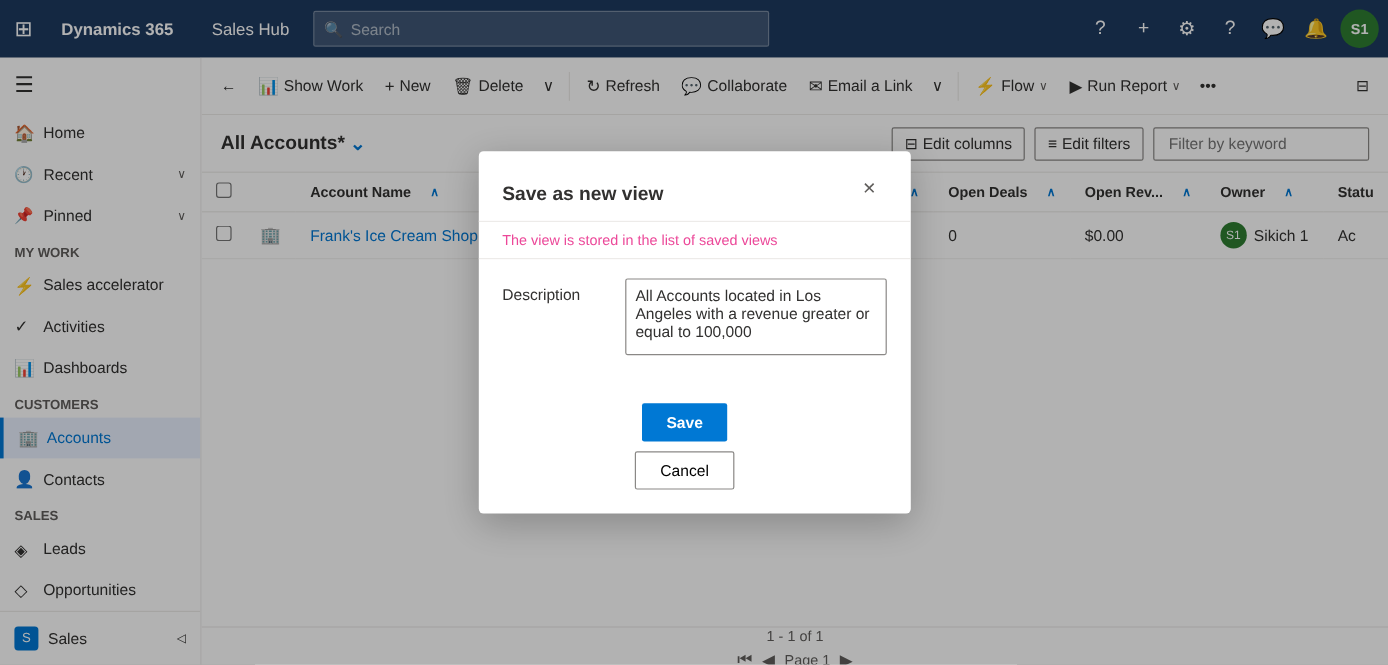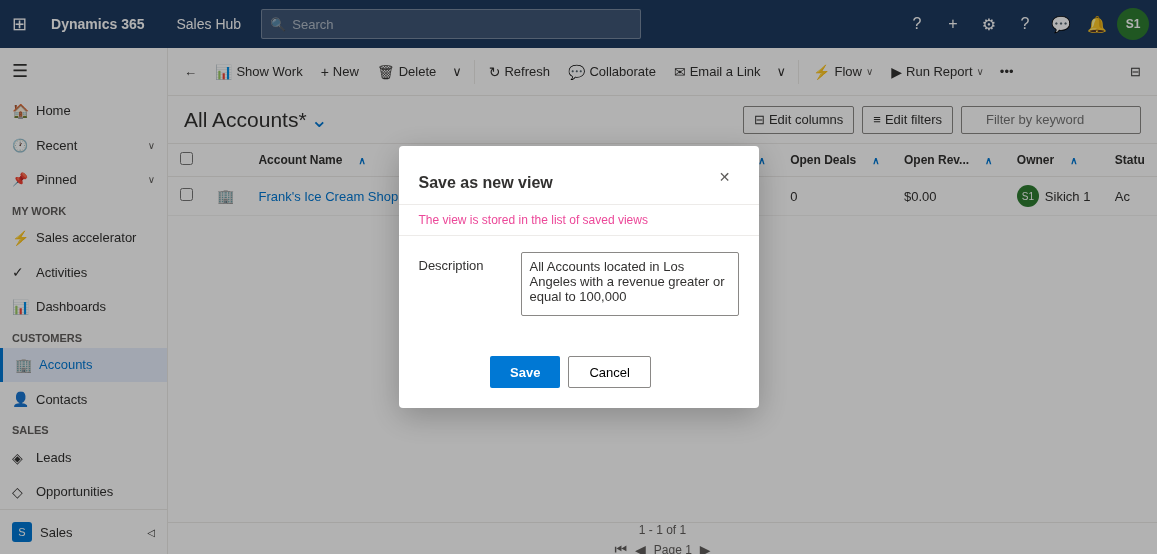--- a/index.html
+++ b/index.html
@@ -146,36 +146,36 @@
     
     .view-header {
       height: 48px;
       display: flex; align-items: center;
       padding: 0 16px;
       background: white;
       border-bottom: 1px solid #edebe9;
       flex-shrink: 0;
     }
     .view-title {
-      font-size: 21px; font-weight: 400; color: #323130;
+      font-size: 16px; font-weight: 700; color: #323130;
       display: flex; align-items: center; gap: 4px; cursor: pointer;
     }
     .view-header-right {
       margin-left: auto;
       display: flex; align-items: center; gap: 8px;
     }
     .header-action-btn {
       height: 28px; display: flex; align-items: center; gap: 4px;
       padding: 0 10px; border: 1px solid #8a8886; border-radius: 2px;
       cursor: pointer; font-size: 13px; background: white; color: #323130;
     }
     .filter-input {
       height: 28px; width: 180px;
       border: 1px solid #8a8886; border-radius: 2px;
-      padding: 0 24px; font-size: 13px; color: #605e5c;
+      padding: 0 12px; font-size: 13px; color: #605e5c;
     }
 
     
     .table-container {
       flex: 1; overflow: auto;
     }
     table { width: 100%; border-collapse: collapse; }
     thead th {
       background: white;
       border-bottom: 1px solid #edebe9;
@@ -256,20 +256,21 @@
     .form-textarea {
       flex: 1; height: 64px;
       border: 1px solid #8a8886; border-radius: 2px;
       padding: 6px 8px; font-size: 13px; color: #323130;
       resize: none; outline: none; font-family: inherit;
     }
     .dialog-footer {
       display: flex; align-items: center; justify-content: center;
       padding: 12px 36px 20px 20px;
       gap: 8px;
+      flex-direction: column;
     }
     .btn-primary {
       height: 32px; padding: 0 20px;
       background: #0078d4; color: white;
       border: none; border-radius: 2px; cursor: pointer;
       font-size: 13px; font-weight: 600;
     }
     .btn-secondary {
       height: 32px; padding: 0 20px;
       background: white; color: #000000;

